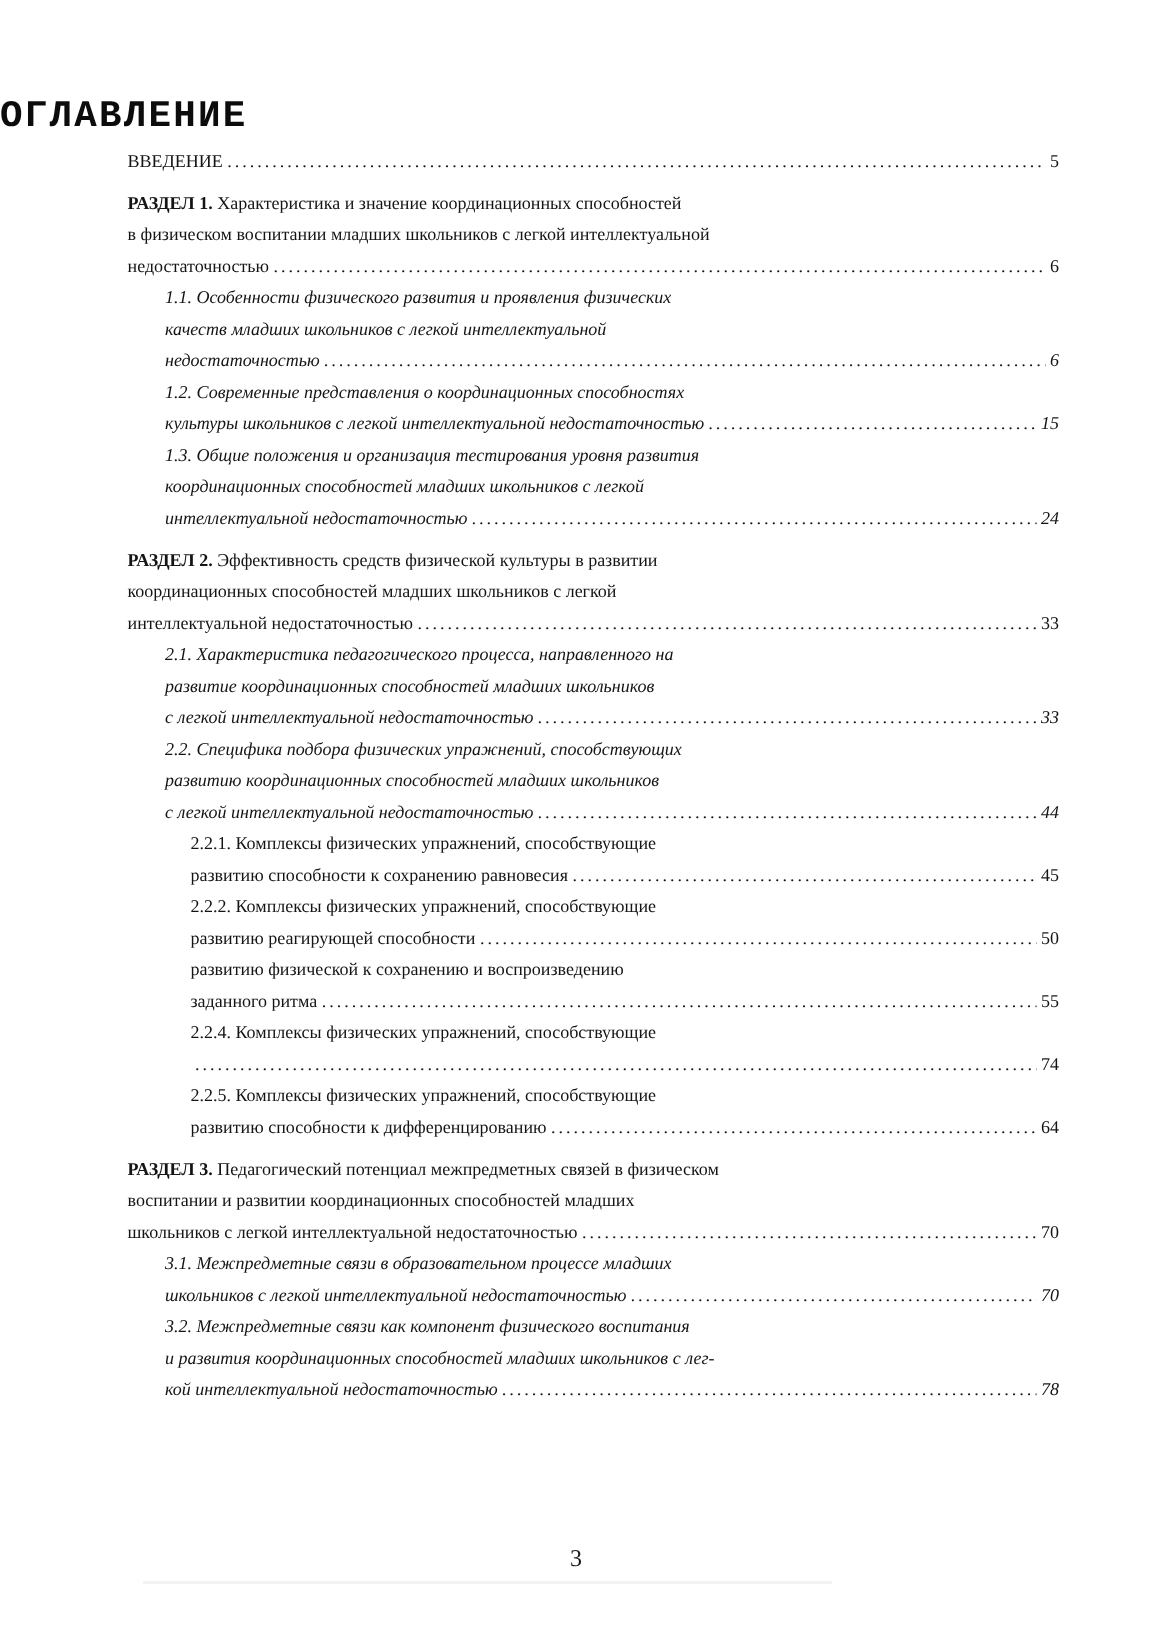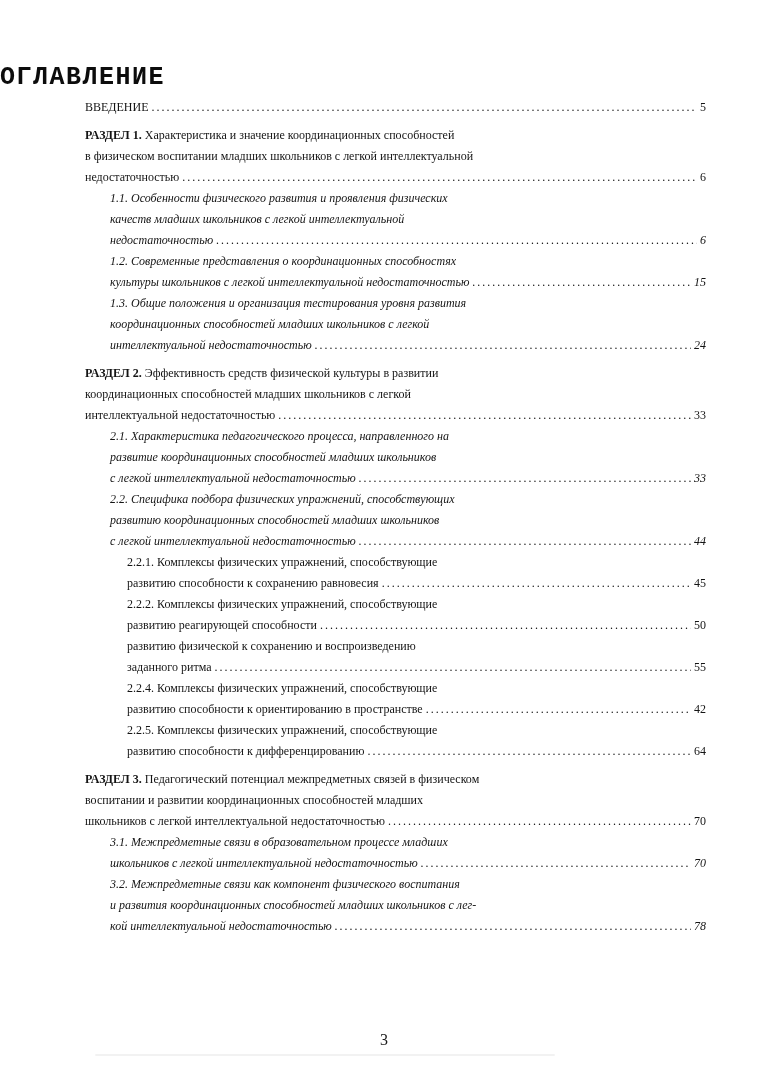--- a/index.html
+++ b/index.html
@@ -175,23 +175,22 @@
         <span class="line"><span class="txt">развитию физической к сохранению и воспроизведению</span></span>
         <div class="line last">
           <span class="txt">заданного ритма</span>
           <span class="leader"></span>
           <span class="pagenum">55</span>
         </div>
       </div>
       <div class="entry l2">
         <span class="line"><span class="txt">2.2.4. Комплексы физических упражнений, способствующие</span></span>
         <div class="line last">
-          <span class="txt">развитию способности к ориентированию в пространстве</span>
-          <span class="leader"></span>
-          <span class="pagenum">42</span>
+          <span class="leader"></span>
+          <span class="pagenum">74</span>
         </div>
       </div>
       <div class="entry l2">
         <span class="line"><span class="txt">2.2.5. Комплексы физических упражнений, способствующие</span></span>
         <div class="line last">
           <span class="txt">развитию способности к дифференцированию</span>
           <span class="leader"></span>
           <span class="pagenum">64</span>
         </div>
       </div>

